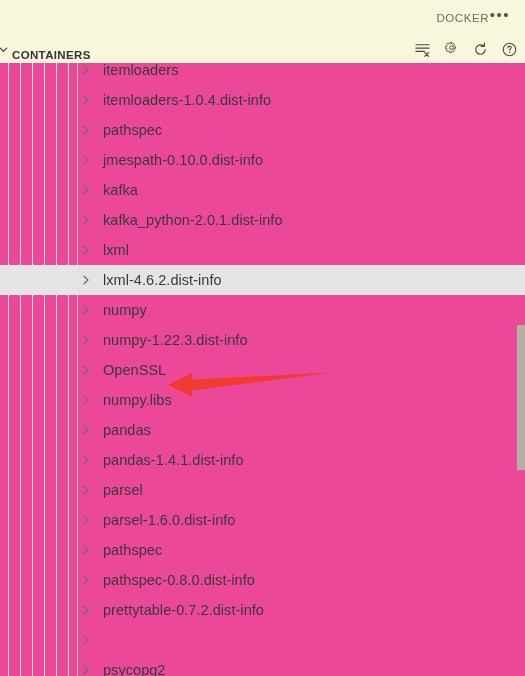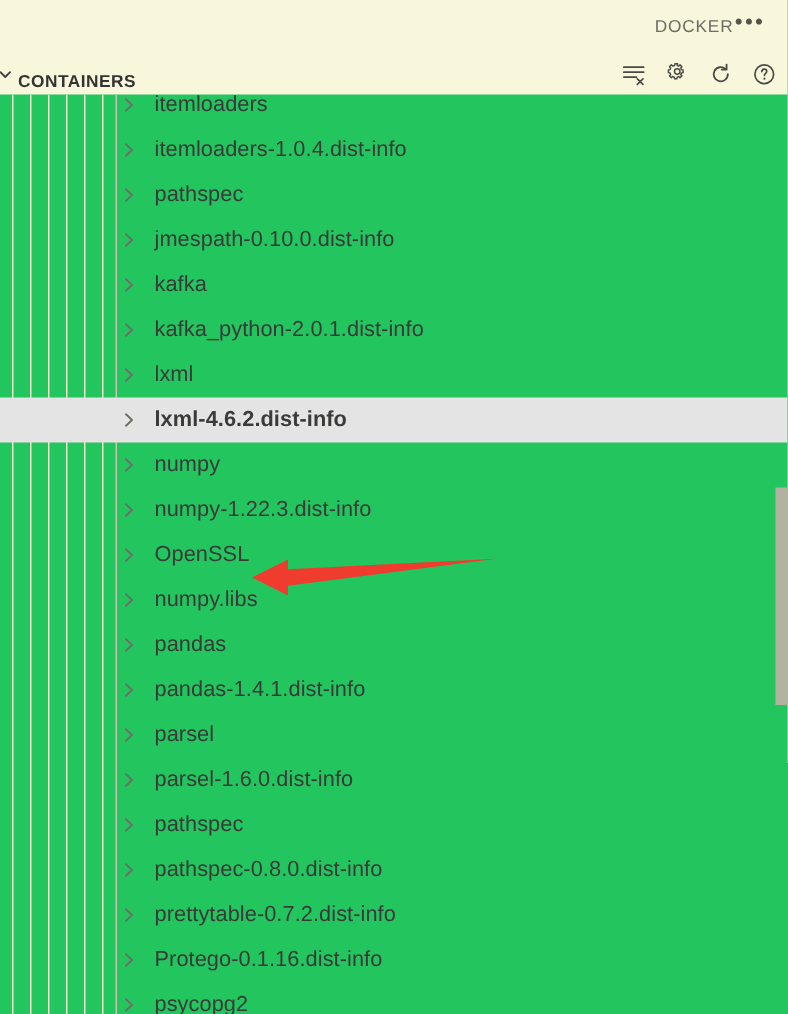--- a/index.html
+++ b/index.html
@@ -91,21 +91,21 @@
   }
 
   
   .tree-viewport {
     position: absolute;
     top: 63px;
     left: 0;
     right: 0;
     bottom: 0;
     overflow: hidden;
-    background: #22c55e;
+    background: #ec4899;
   }
   .tree-inner {
     position: relative;
     margin-top: -8px;   
   }
 
   
   .guides {
     position: absolute;
     top: 0; bottom: 0; left: 0;
@@ -125,21 +125,20 @@
 
   .row {
     height: 30px;
     display: flex;
     align-items: center;
     position: relative;
     cursor: pointer;
   }
   .row.selected {
     background: #e4e4e4;
-    font-weight: bold;
   }
   .row-chevron {
     width: 16px;
     height: 16px;
     margin-left: 78px;
     display: flex;
     align-items: center;
     justify-content: center;
     color: #6e6e66;
     flex: 0 0 auto;
@@ -389,21 +388,20 @@
           </svg>
         </span>
         <span class="row-label">prettytable-0.7.2.dist-info</span>
       </div>
       <div class="row">
         <span class="row-chevron">
           <svg width="10" height="12" viewBox="0 0 10 12" fill="none">
             <path d="M3 2.2 L7 6 L3 9.8" stroke="currentColor" stroke-width="1.25" stroke-linecap="round" stroke-linejoin="round"></path>
           </svg>
         </span>
-        <span class="row-label">Protego-0.1.16.dist-info</span>
       </div>
       <div class="row">
         <span class="row-chevron">
           <svg width="10" height="12" viewBox="0 0 10 12" fill="none">
             <path d="M3 2.2 L7 6 L3 9.8" stroke="currentColor" stroke-width="1.25" stroke-linecap="round" stroke-linejoin="round"></path>
           </svg>
         </span>
         <span class="row-label">psycopg2</span>
       </div>
     </div>

